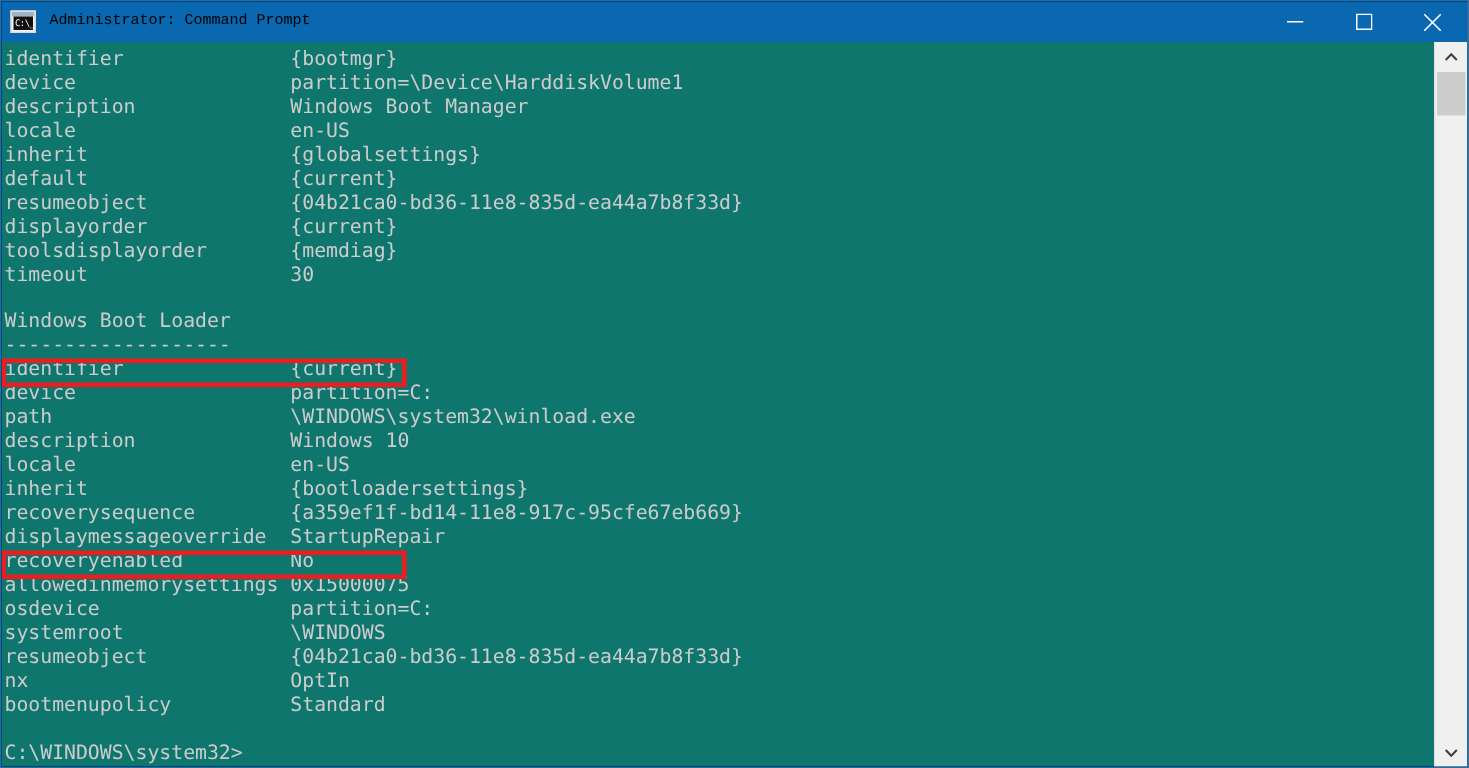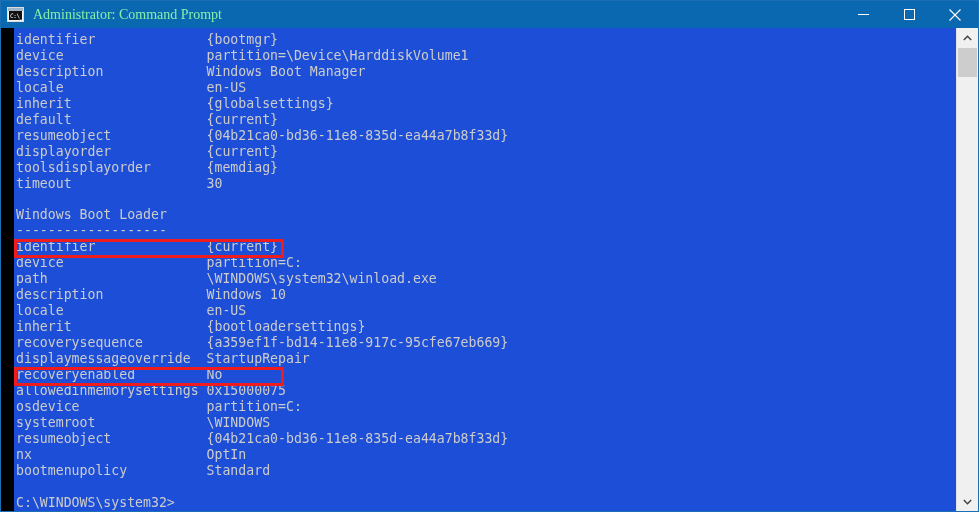--- a/index.html
+++ b/index.html
@@ -63,24 +63,24 @@
     font-family: "DejaVu Sans Mono", monospace;
     font-size: 6px;
     line-height: 10px;
     letter-spacing: -0.4px;
     padding-left: 1px;
     box-sizing: border-box;
     white-space: nowrap;
     overflow: hidden;
   }
   #title-text {
-    color: #86efac;
-    font-size: 14px;
+    color: #000000;
+    font-size: 10px;
     line-height: 27px;
-    font-family: Liberation Serif, serif;
+    font-family: Liberation Mono, monospace;
     white-space: nowrap;
   }
 
   #winbuttons {
     position: absolute;
     right: 0; top: 0;
     height: 27px;
     display: flex;
   }
   .winbtn {
@@ -88,25 +88,25 @@
     height: 27px;
     display: flex;
     align-items: center;
     justify-content: center;
   }
   .winbtn svg { display: block; }
 
   
   #console {
     position: absolute;
-    left: 13px;
+    left: 0;
     top: 27px;
     width: 955px;
     height: 483px;
-    background: #1d4ed8;
+    background: #0f766e;
     overflow: hidden;
   }
   #console-text {
     position: absolute;
     left: 2px;
     top: 4px;
     margin: 0;
     color: #cccccc;
     font-family: "DejaVu Sans Mono", monospace;
     font-size: 13.2px;

